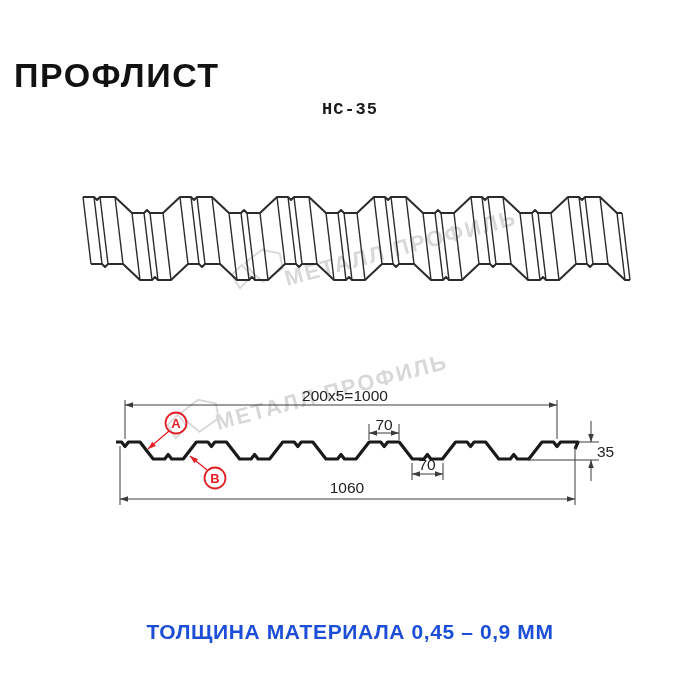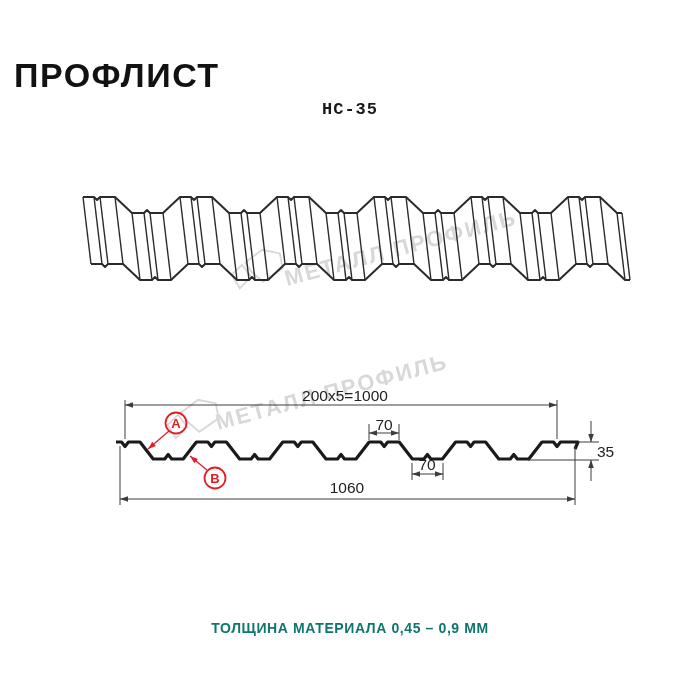--- a/index.html
+++ b/index.html
@@ -3,21 +3,21 @@
 <meta charset="utf-8">
 <style>
   html,body{margin:0;padding:0;background:#fff;}
   .page{position:relative;width:700px;height:700px;background:#fff;overflow:hidden;
         font-family:"Liberation Sans","DejaVu Sans",sans-serif;}
   .title{position:absolute;top:56px;left:0;width:700px;text-align:left;
          font-size:34px;font-weight:bold;letter-spacing:1.5px;color:#121212;margin-left:14px;}
   .subtitle{position:absolute;top:100px;left:0;width:700px;text-align:center;
          font-size:17px;font-weight:bold;letter-spacing:1px;color:#1a1a1a;font-family:Liberation Mono, monospace;}
   .footer{position:absolute;top:620px;left:0;width:700px;text-align:center;
-         font-size:14px;font-weight:bold;letter-spacing:0.6px;color:#0f766e;}
+         font-size:21px;font-weight:bold;letter-spacing:0.6px;color:#1d4ed8;}
   svg.drawing{position:absolute;left:0;top:0;}
   svg text{font-family:"Liberation Sans","DejaVu Sans",sans-serif;}
 </style>
 </head>
 <body>
 
 <div class="page">
   <div class="title">ПРОФЛИСТ</div>
   <div class="subtitle">НС-35</div>
   <svg class="drawing" id="cv" width="700" height="700" viewBox="0 0 700 700">

